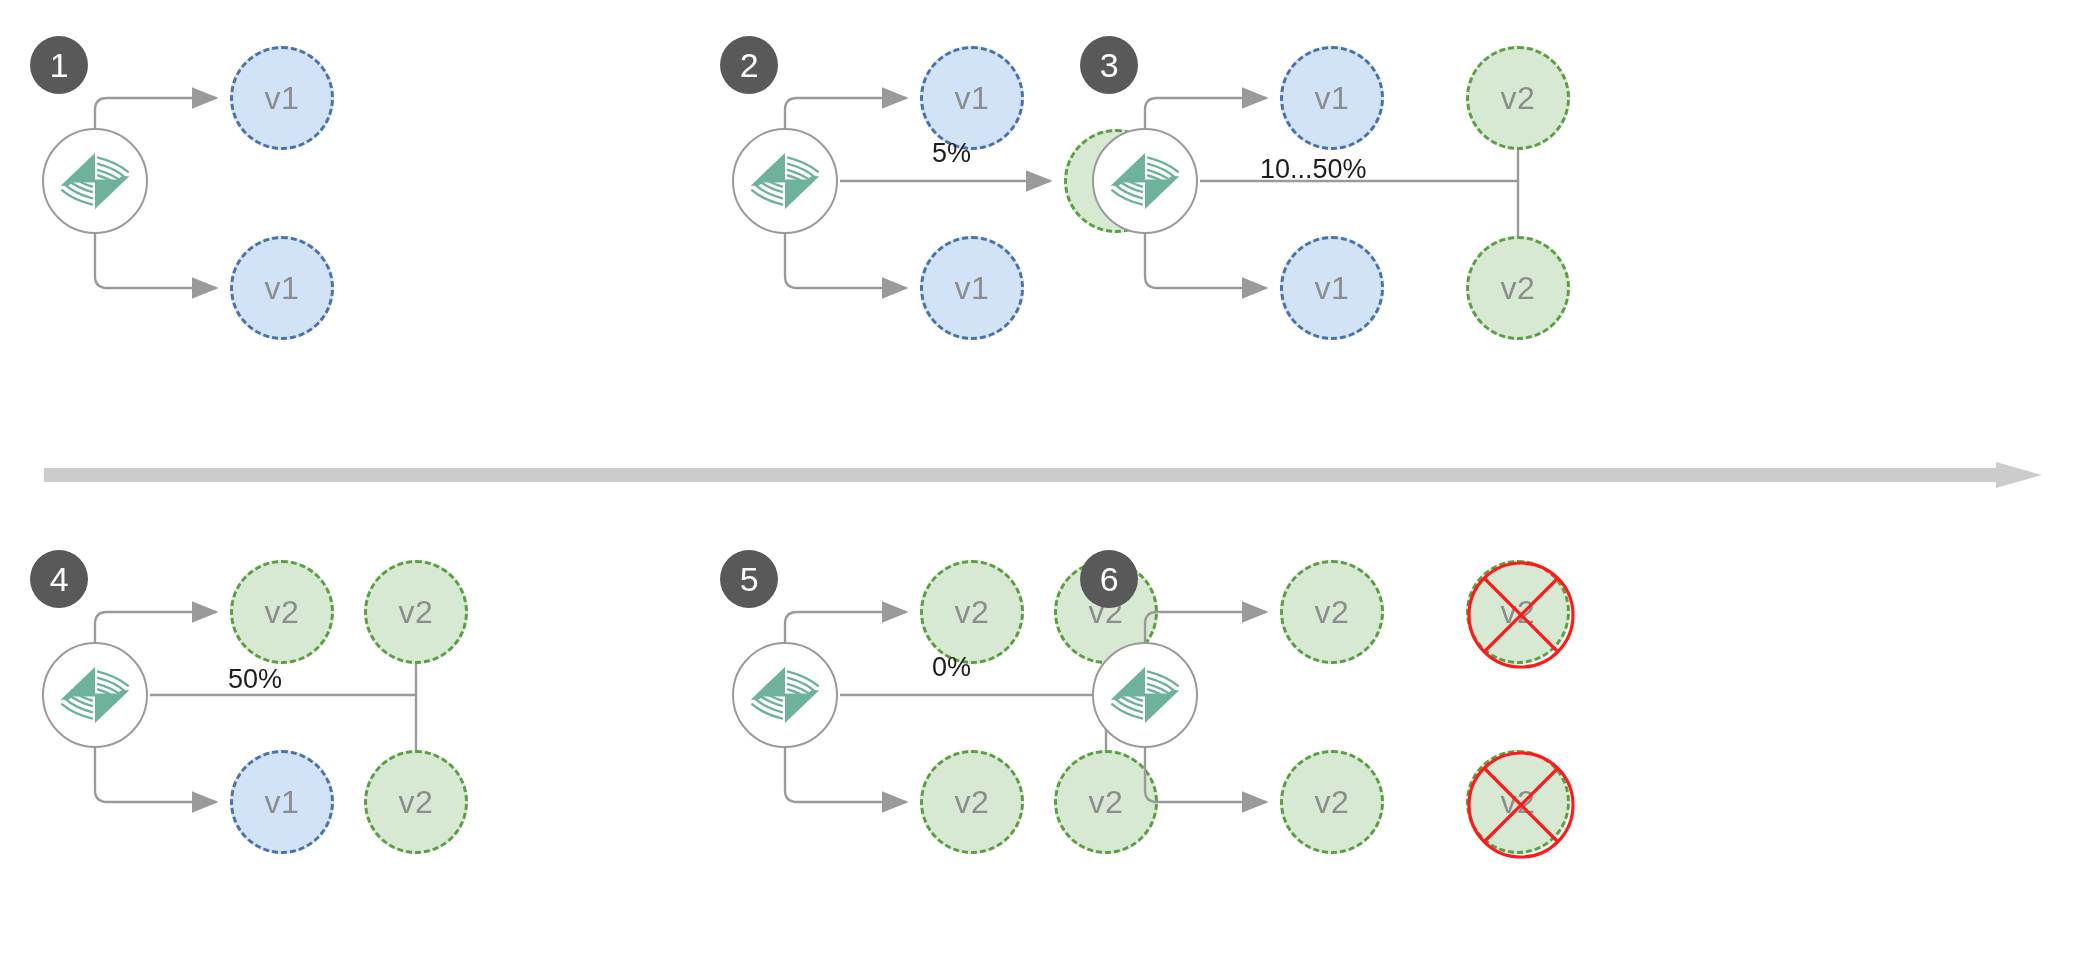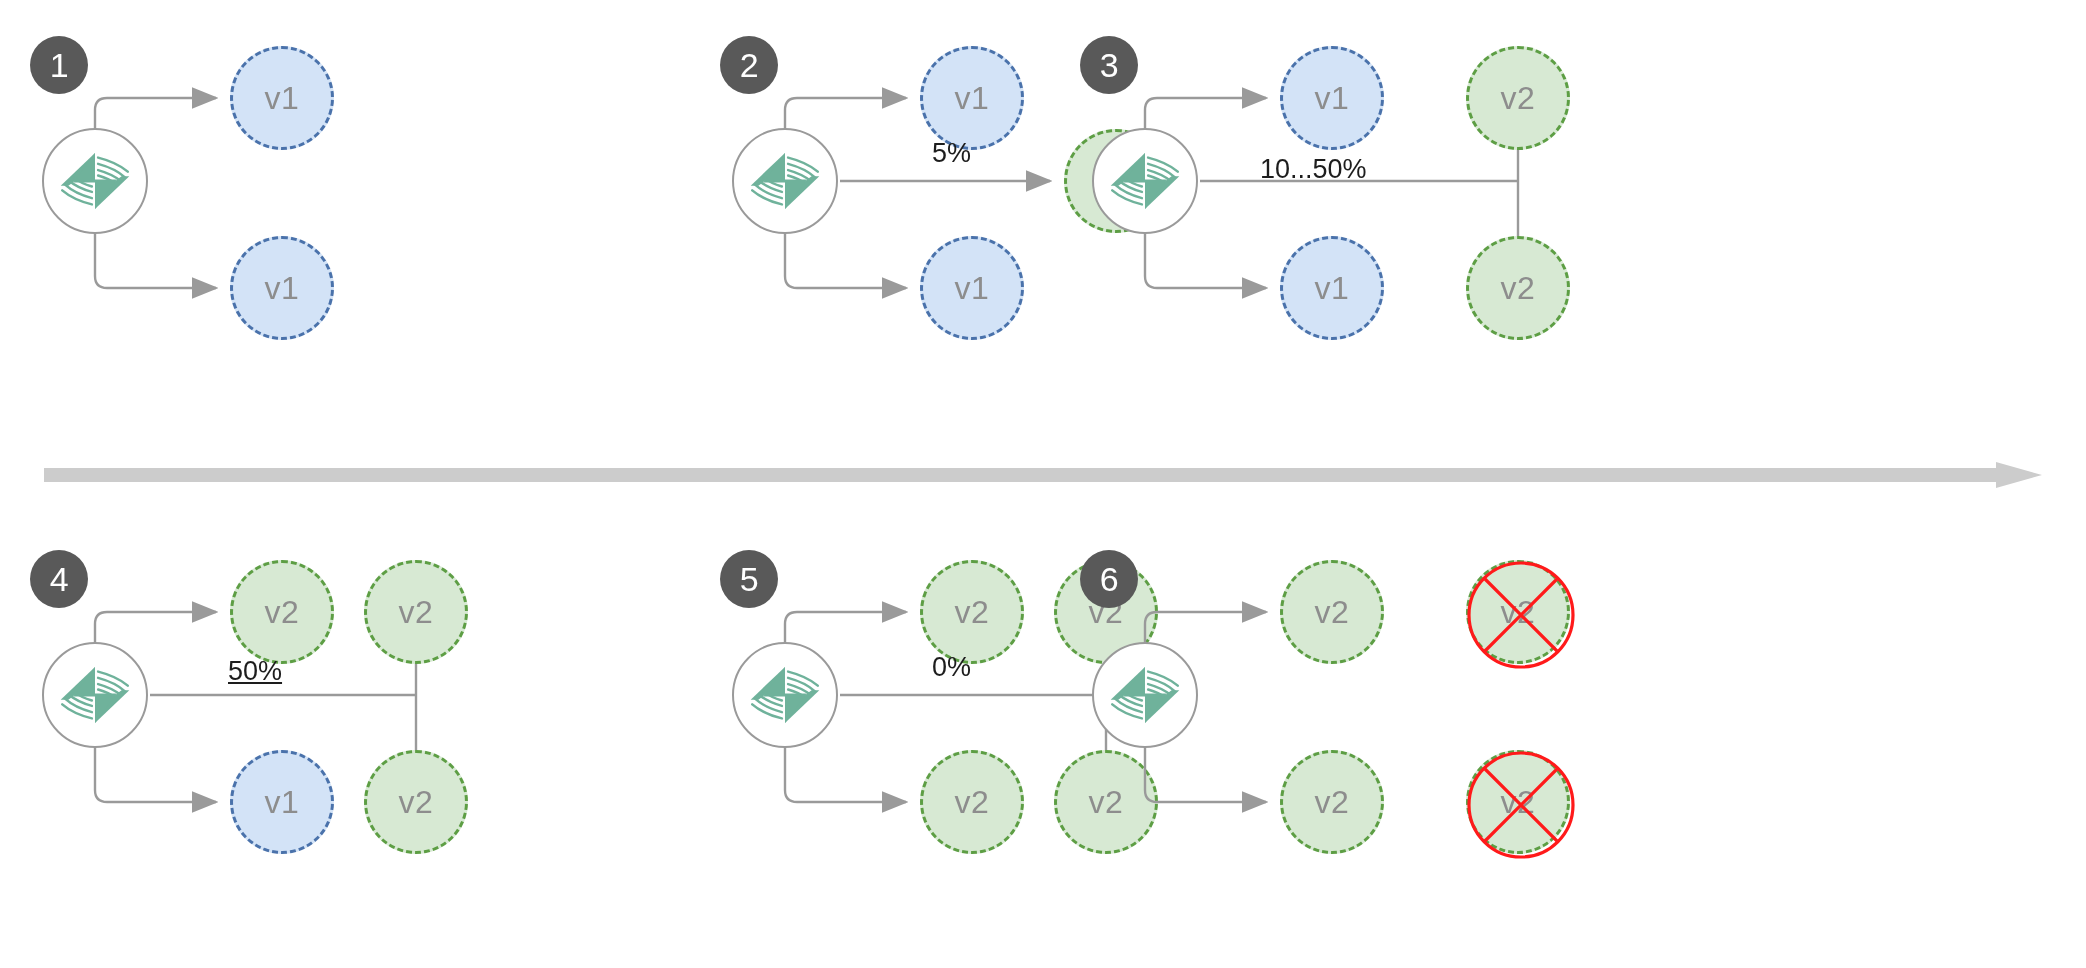--- a/index.html
+++ b/index.html
@@ -231,21 +231,21 @@
             <path d="M46,72 Q24,66 12,55"></path>
           <path d="M46,64 Q28,59 17,50"></path>
             <path d="M46,57 Q32,53 23,46"></path>
         </g>
       </svg>
     </div>
     <div class="vnode green col-a row-top">v2</div>
     <div class="vnode blue  col-a row-bot">v1</div>
     <div class="vnode green" style="left:334px; top:28px;">v2</div>
     <div class="vnode green" style="left:334px; top:218px;">v2</div>
-    <div class="pct" style="left:198px; top:124px;text-decoration:underline;">50%</div>
+    <div class="pct" style="left:198px; top:132px;">50%</div>
   </div>
 
   <div class="panel p5">
     <div class="badge">5</div>
     <svg class="wires" viewBox="0 0 640 420">
       <defs>
         <marker id="ah5" markerWidth="11" markerHeight="9" refX="10" refY="4.5" orient="auto">
           <path d="M0,0 L11,4.5 L0,9 Z" fill="#9a9a9a"></path>
         </marker>
       </defs>

